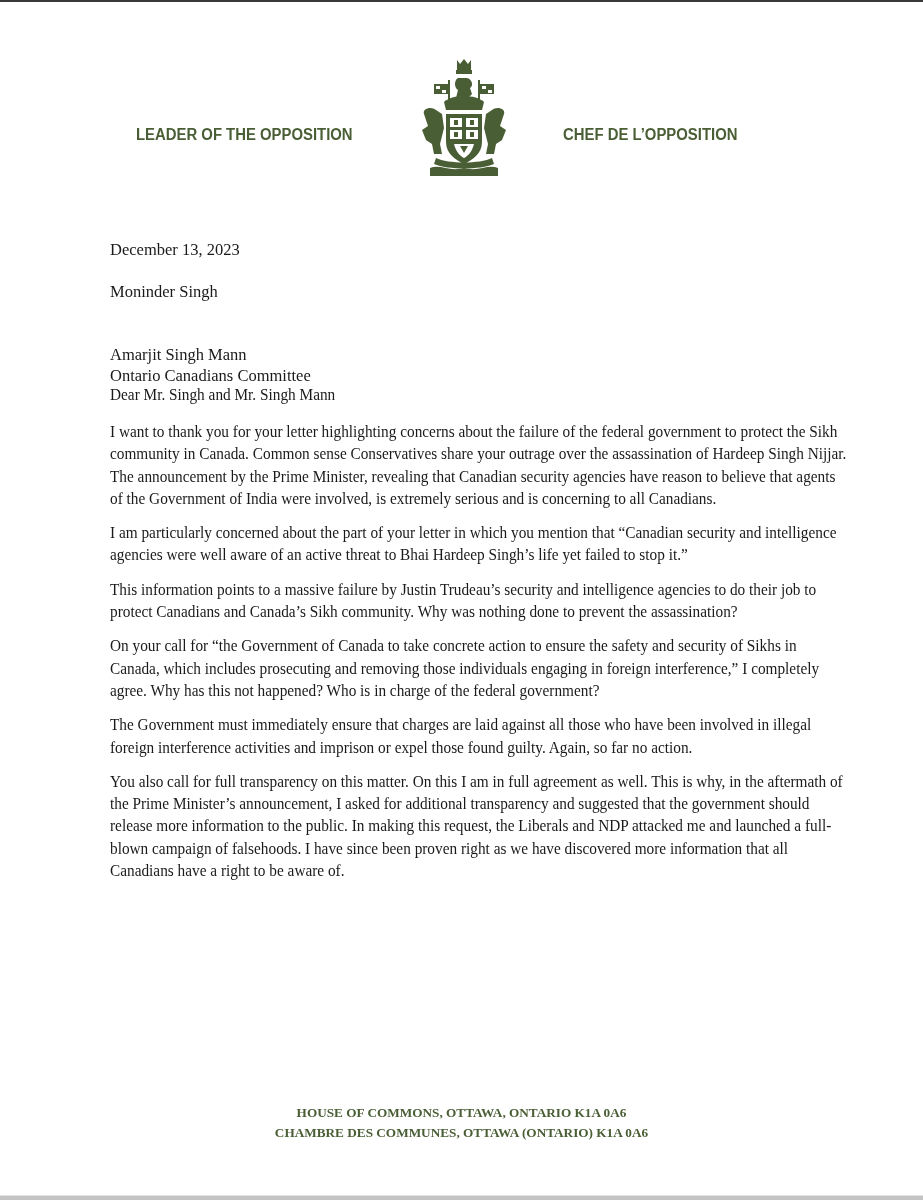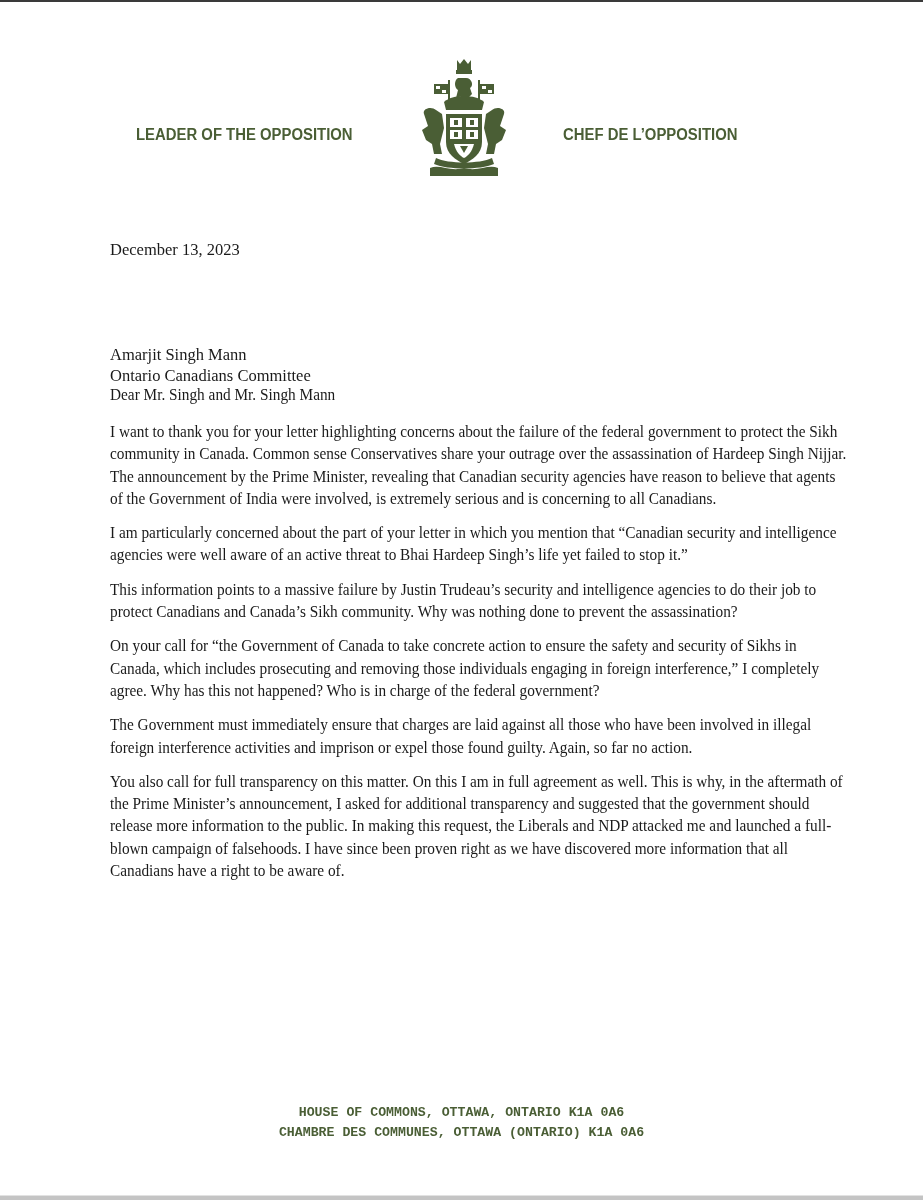--- a/index.html
+++ b/index.html
@@ -84,21 +84,21 @@
     .body-text p {
       margin: 0 0 12px 0;
       width: 822px;
     }
     .footer {
       position: absolute;
       left: 0;
       top: 1103px;
       width: 923px;
       text-align: center;
-      font-family: Liberation Mono, monospace;
+      font-family: Liberation Serif, serif;
       font-weight: bold;
       font-size: 13.5px;
       line-height: 20px;
       color: #4a5e35;
     }
     .footer-line {
       display: block;
       transform: scaleX(0.98);
     }
   </style>
@@ -152,20 +152,21 @@
     <rect x="54" y="74" width="4" height="5"></rect>
     <path d="M44 88 L52 88 L48 95 Z"></path>
   </g>
 </svg>
 
 <div class="letterhead-label label-fr">CHEF DE L’OPPOSITION</div>
 
 <div class="letter-block date">December 13, 2023</div>
 
 <div class="letter-block recipient-1">
+  <span class="recipient-line">Moninder Singh</span>
 </div>
 
 <div class="letter-block recipient-2">
   <span class="recipient-line">Amarjit Singh Mann</span>
   <span class="recipient-line">Ontario Canadians Committee</span>
 </div>
 
 <div class="salutation">Dear Mr. Singh and Mr. Singh Mann</div>
 
 <div class="body-text">

